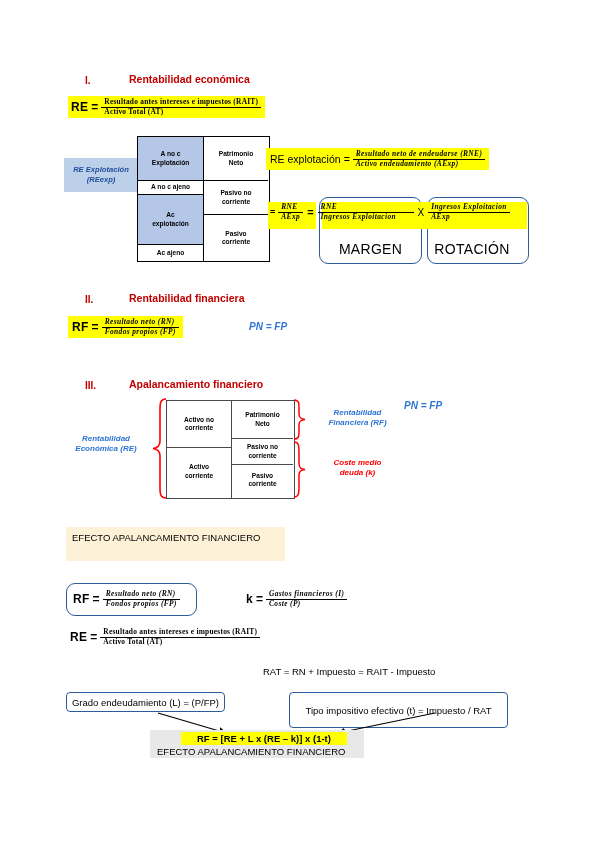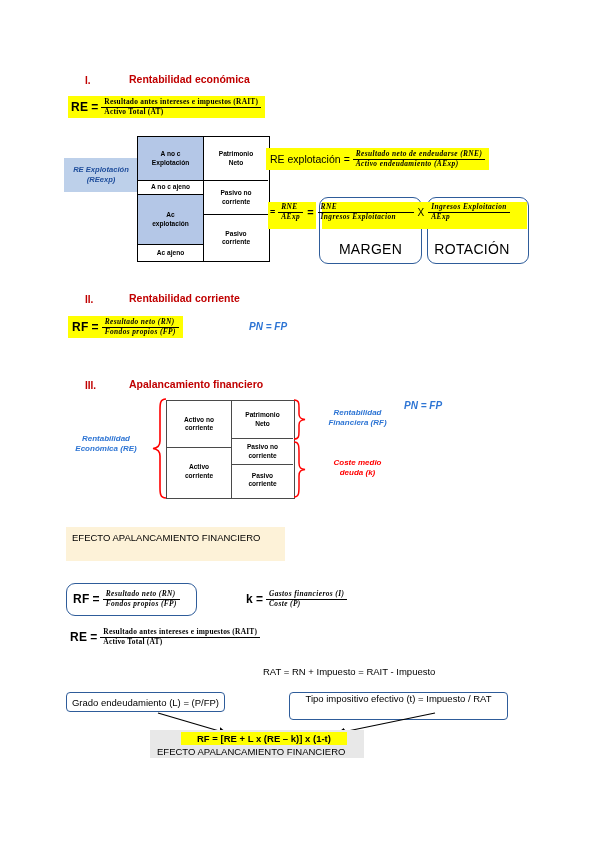--- a/index.html
+++ b/index.html
@@ -129,21 +129,21 @@
   </div>
 </div>
 
 <div class="abs capt" style="left:319px;top:241px;width:103px;">MARGEN</div>
 <div class="abs capt" style="left:427px;top:241px;width:90px;">ROTACIÓN</div>
 
 <div class="abs" style="left:85px;top:289px;">
   <span class="sec-num">II.</span>
 </div>
 <div class="abs" style="left:129px;top:288px;">
-  <span class="sec-title">Rentabilidad corriente</span>
+  <span class="sec-title">Rentabilidad financiera</span>
 </div>
 
 <div class="abs hl" style="left:68px;top:316px;padding:2px 4px;">
   <div class="eqrow">
     <span class="lhs">RF</span>
     <span class="eqsign">=</span>
     <span class="frac">
       <span class="num ser-i">Resultado neto (RN)</span>
       <span class="den ser-i">Fondos propios (FP)</span>
     </span>
@@ -238,21 +238,21 @@
       <span class="den ser">Activo Total (AT)</span>
     </span>
   </div>
 </div>
 
 <div class="abs plain" style="left:263px;top:666px;">RAT = RN + Impuesto = RAIT - Impuesto</div>
 
 <div class="abs rbox-sq" style="left:66px;top:692px;width:159px;height:20px;display:flex;align-items:center;justify-content:center;">
   <span class="plain">Grado endeudamiento (L) = (P/FP)</span>
 </div>
-<div class="abs rbox-sq" style="left:289px;top:692px;width:219px;height:28px;display:flex;align-items:flex-start;justify-content:center;">
+<div class="abs rbox-sq" style="left:289px;top:692px;width:219px;height:36px;display:flex;align-items:center;justify-content:center;">
   <span class="plain">Tipo impositivo efectivo (t) = Impuesto / RAT</span>
 </div>
 
 <div class="abs" style="left:156px;top:712px;">
   <svg width="80" height="26" viewBox="0 0 80 26">
     <defs>
         <marker id="ah1" markerWidth="7" markerHeight="7" refX="6" refY="3.2" orient="auto">
       <path d="M0,0 L7,3.2 L0,6.4 z" fill="#000"></path>
         </marker>
       </defs>

